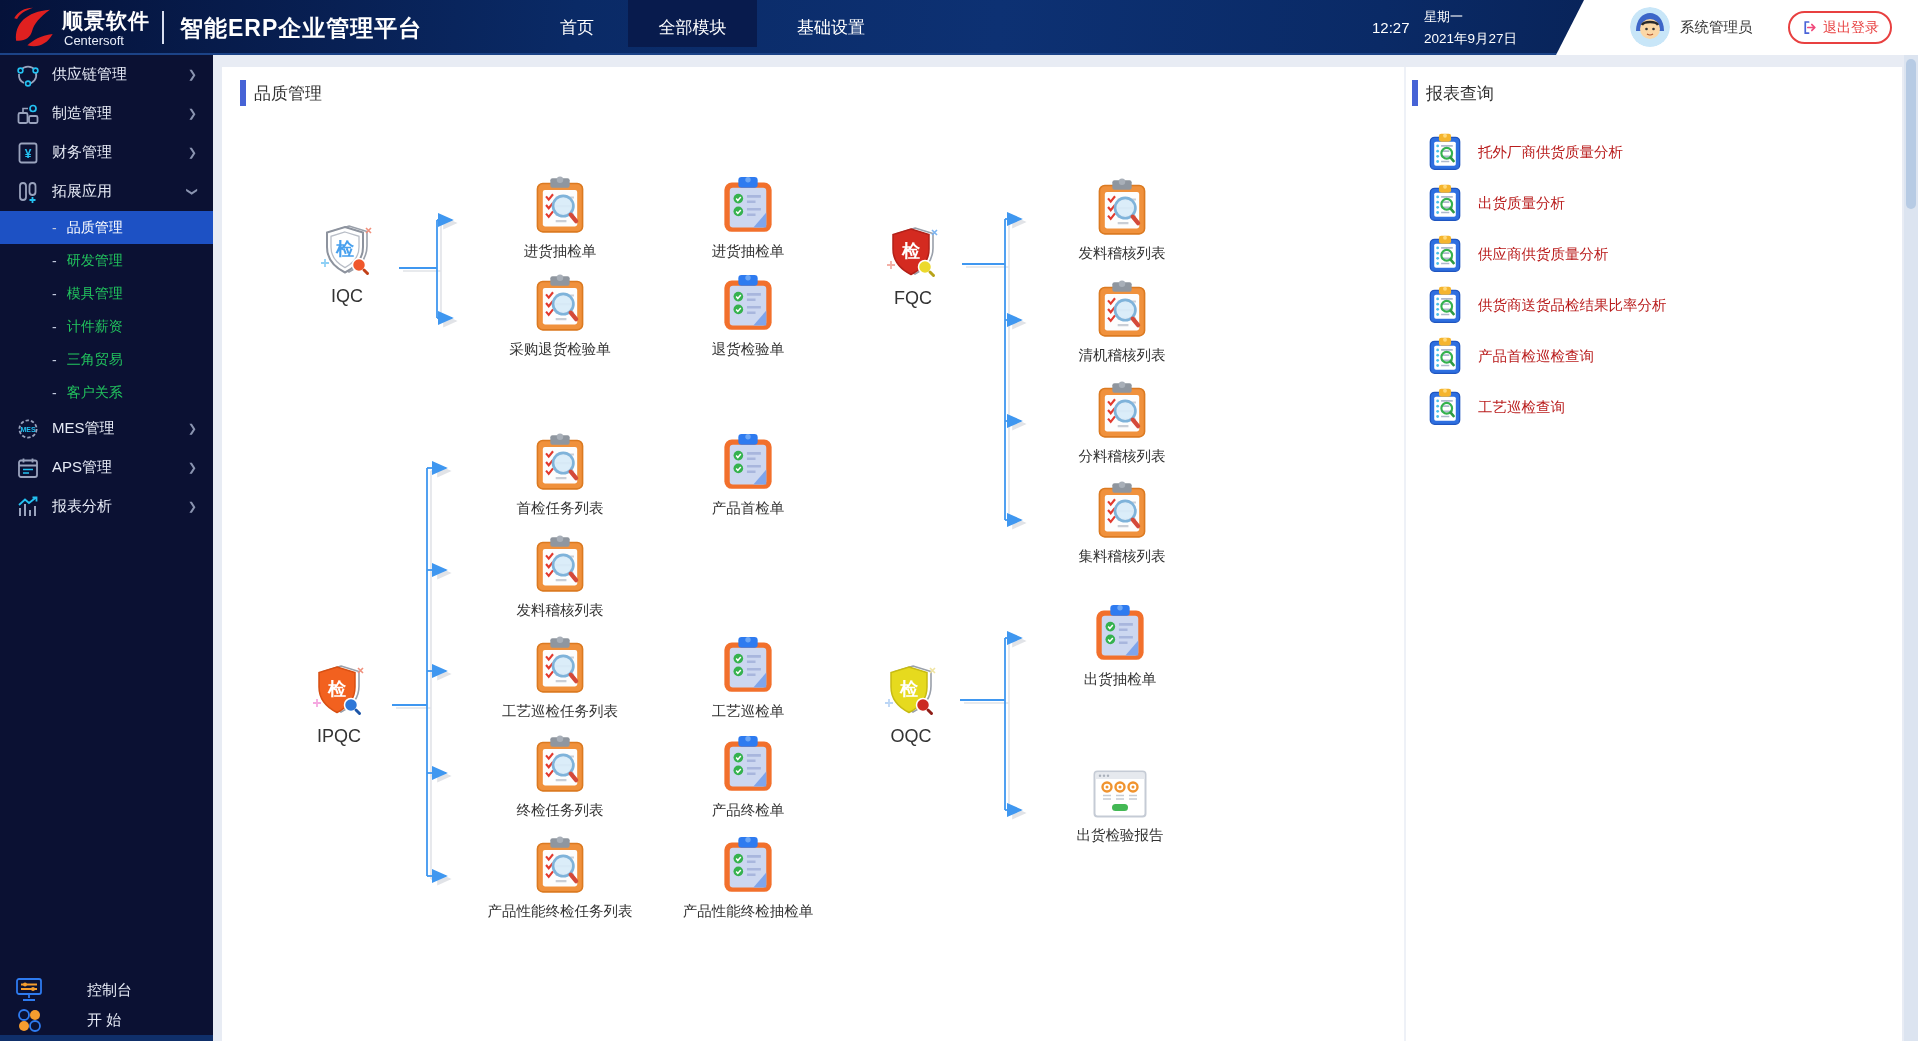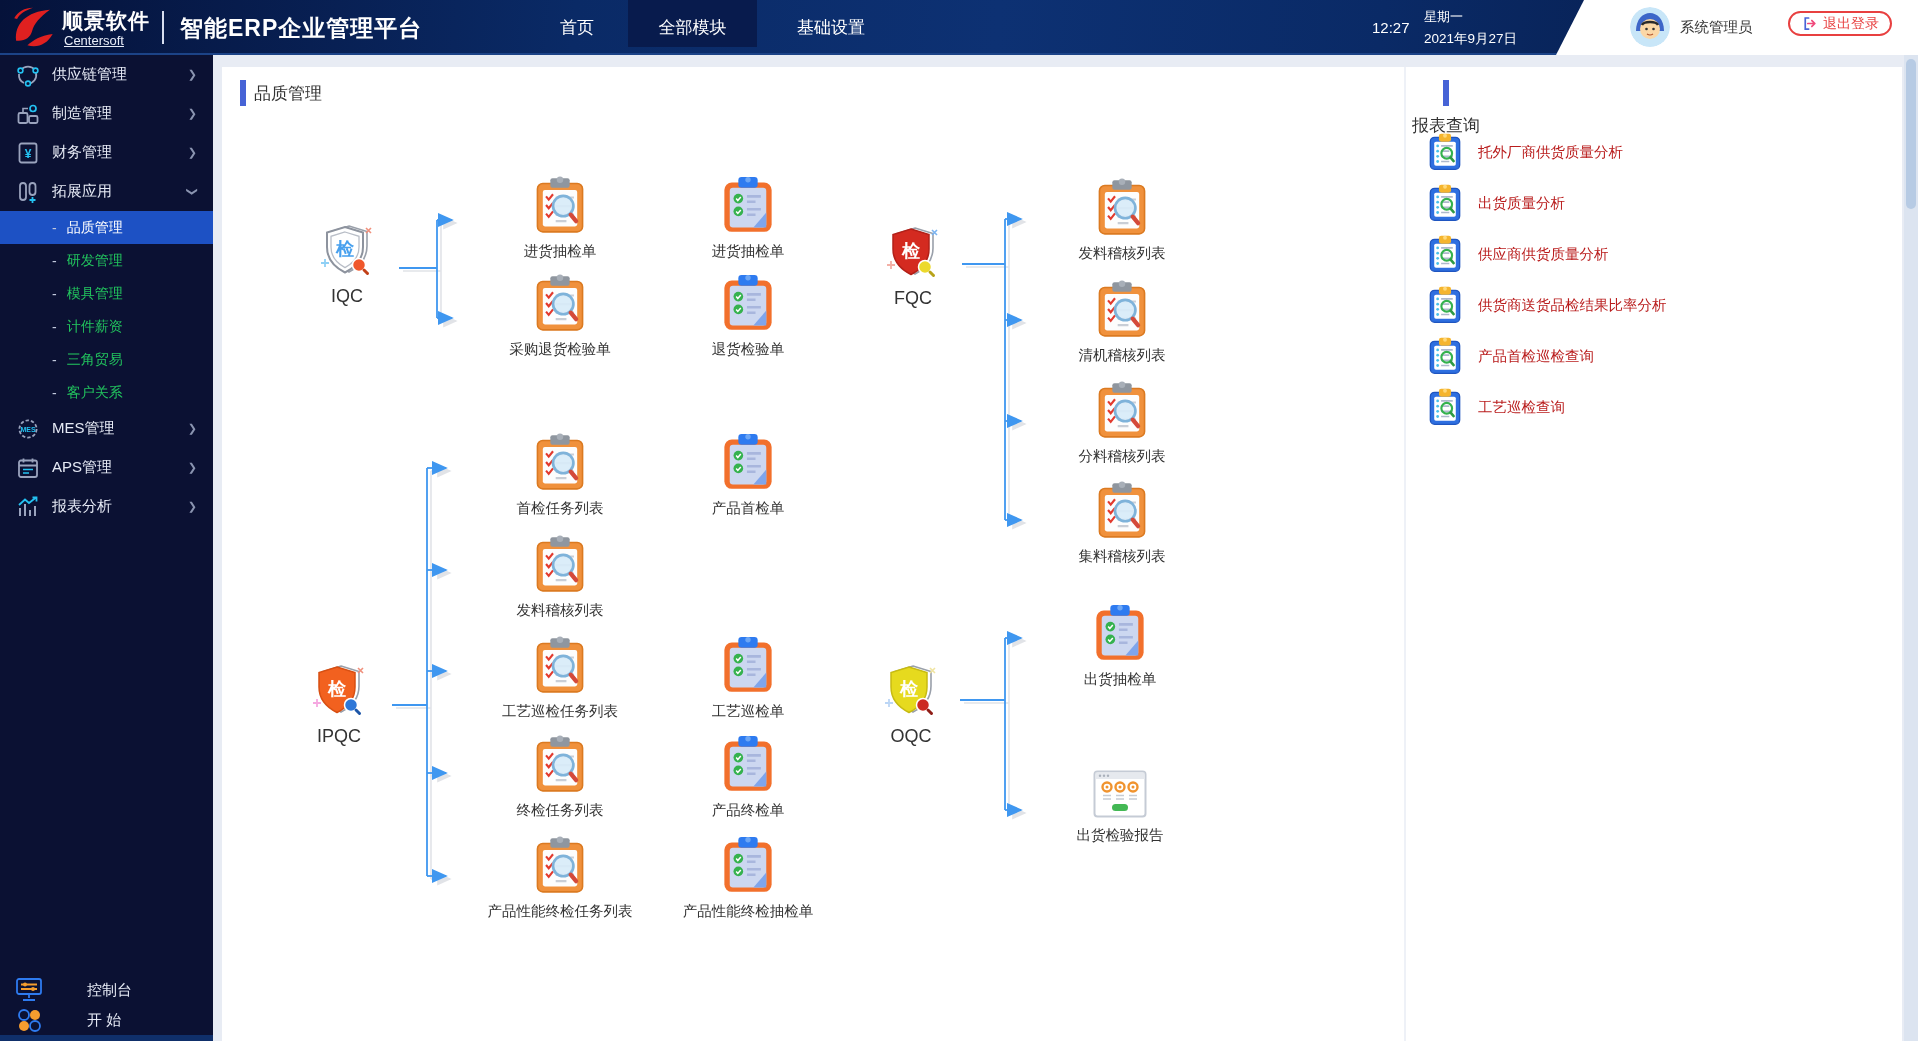--- a/index.html
+++ b/index.html
@@ -5,33 +5,33 @@
   html,body{margin:0;padding:0;background:#cfd6e2;}
   .screen{position:relative;width:1918px;height:1041px;background:#e8ecf4;overflow:hidden;
           font-family:"Liberation Sans","DejaVu Sans",sans-serif;color:#333;}
 
   
   .topbar{position:absolute;left:0;top:0;width:1918px;height:55px;z-index:40;
           background:linear-gradient(95deg,#05123a 0%,#0a2a66 30%,#0d3173 52%,#0a2a66 72%,#061a47 100%);
           border-bottom:2px solid #1c4387;box-sizing:border-box;}
   .logo-mark{position:absolute;left:10px;top:5px;width:46px;height:45px;}
   .logo-cn{position:absolute;left:62px;top:7px;font-size:21px;font-weight:bold;color:#fff;letter-spacing:1px;}
-  .logo-en{position:absolute;left:64px;top:33px;font-size:13px;color:#e8edf8;text-decoration:underline;}
+  .logo-en{position:absolute;left:64px;top:33px;font-size:13px;color:#e8edf8;}
   .logo-sep{position:absolute;left:162px;top:11px;width:2px;height:33px;background:#d7def0;}
   .app-title{position:absolute;left:180px;top:13px;font-size:23px;font-weight:bold;color:#fff;letter-spacing:1px;}
   .nav-item{position:absolute;top:0;height:47px;line-height:55px;text-align:center;color:#fff;font-size:17px;cursor:pointer;font-family:Liberation Serif, serif;}
   .nav-item.active{background:#081b4d;}
   .hdr-time{position:absolute;left:1372px;top:0;height:55px;line-height:55px;color:#fff;font-size:15px;}
   .hdr-week{position:absolute;left:1424px;top:8px;color:#fff;font-size:13px;}
   .hdr-date{position:absolute;left:1424px;top:30px;color:#fff;font-size:13.5px;}
   .hdr-white{position:absolute;left:1556px;top:0;width:362px;height:55px;background:#fff;
              clip-path:polygon(28px 0,100% 0,100% 100%,0 100%);}
   .avatar{position:absolute;left:1630px;top:7px;width:40px;height:40px;border-radius:50%;overflow:hidden;cursor:pointer;}
   .user-name{position:absolute;left:1680px;top:0;height:55px;line-height:55px;font-size:14.5px;color:#333;}
-  .logout-btn{position:absolute;left:1788px;top:11px;width:104px;height:25px;border:2px solid #e84040;border-radius:18px;
+  .logout-btn{position:absolute;left:1788px;top:11px;width:104px;height:33px;border:2px solid #e84040;border-radius:18px;
               box-sizing:border-box;display:flex;align-items:center;justify-content:center;gap:5px;background:#fff;cursor:pointer;}
   .logout-btn span{color:#e84040;font-size:14px;}
 
   
   .sidebar{position:absolute;left:0;top:55px;width:213px;height:986px;background:#0b1133;z-index:30;}
   .side-item{height:39px;display:flex;align-items:center;padding:0 0 0 16px;color:#e6eaf5;font-size:15px;cursor:pointer;position:relative;}
   .side-item svg{width:24px;height:24px;margin-right:12px;flex:0 0 24px;}
   .chev{position:absolute;right:16px;color:#8a94b0;font-size:11px;}
   .chev.down{transform:rotate(90deg);}
   .sub-item{height:33px;display:flex;align-items:center;padding-left:52px;color:#22c55e;font-size:14px;cursor:pointer;}
@@ -354,21 +354,21 @@
     <div class="side-strip"></div>
   </div>
 
   <div class="sheet"></div>
   <div class="panel-divider"></div>
 
   <div class="sec-title" style="left:240px;top:80px;">
     <div class="bar"></div>
     <div class="txt">品质管理</div>
   </div>
-  <div class="sec-title" style="left:1412px;top:80px;flex-direction:column;">
+  <div class="sec-title" style="left:1412px;top:80px;">
     <div class="bar"></div>
     <div class="txt">报表查询</div>
   </div>
 
   <svg class="flow-svg">
     <g stroke="#c9cdd5" stroke-width="1.6" fill="none" opacity="0.55" transform="translate(4,3)">
       <path d="M399 268 H437 M437 220 V318 M962 264 H1005 M1005 219 V520 M392 705 H427 M427 468 V876 M960 700 H1005 M1005 638 V810"></path>
       <path d="M437 220 H452" marker-end="url(#arrG)"></path>
         <path d="M437 318 H452" marker-end="url(#arrG)"></path>
       <path d="M1005 219 H1021" marker-end="url(#arrG)"></path>

